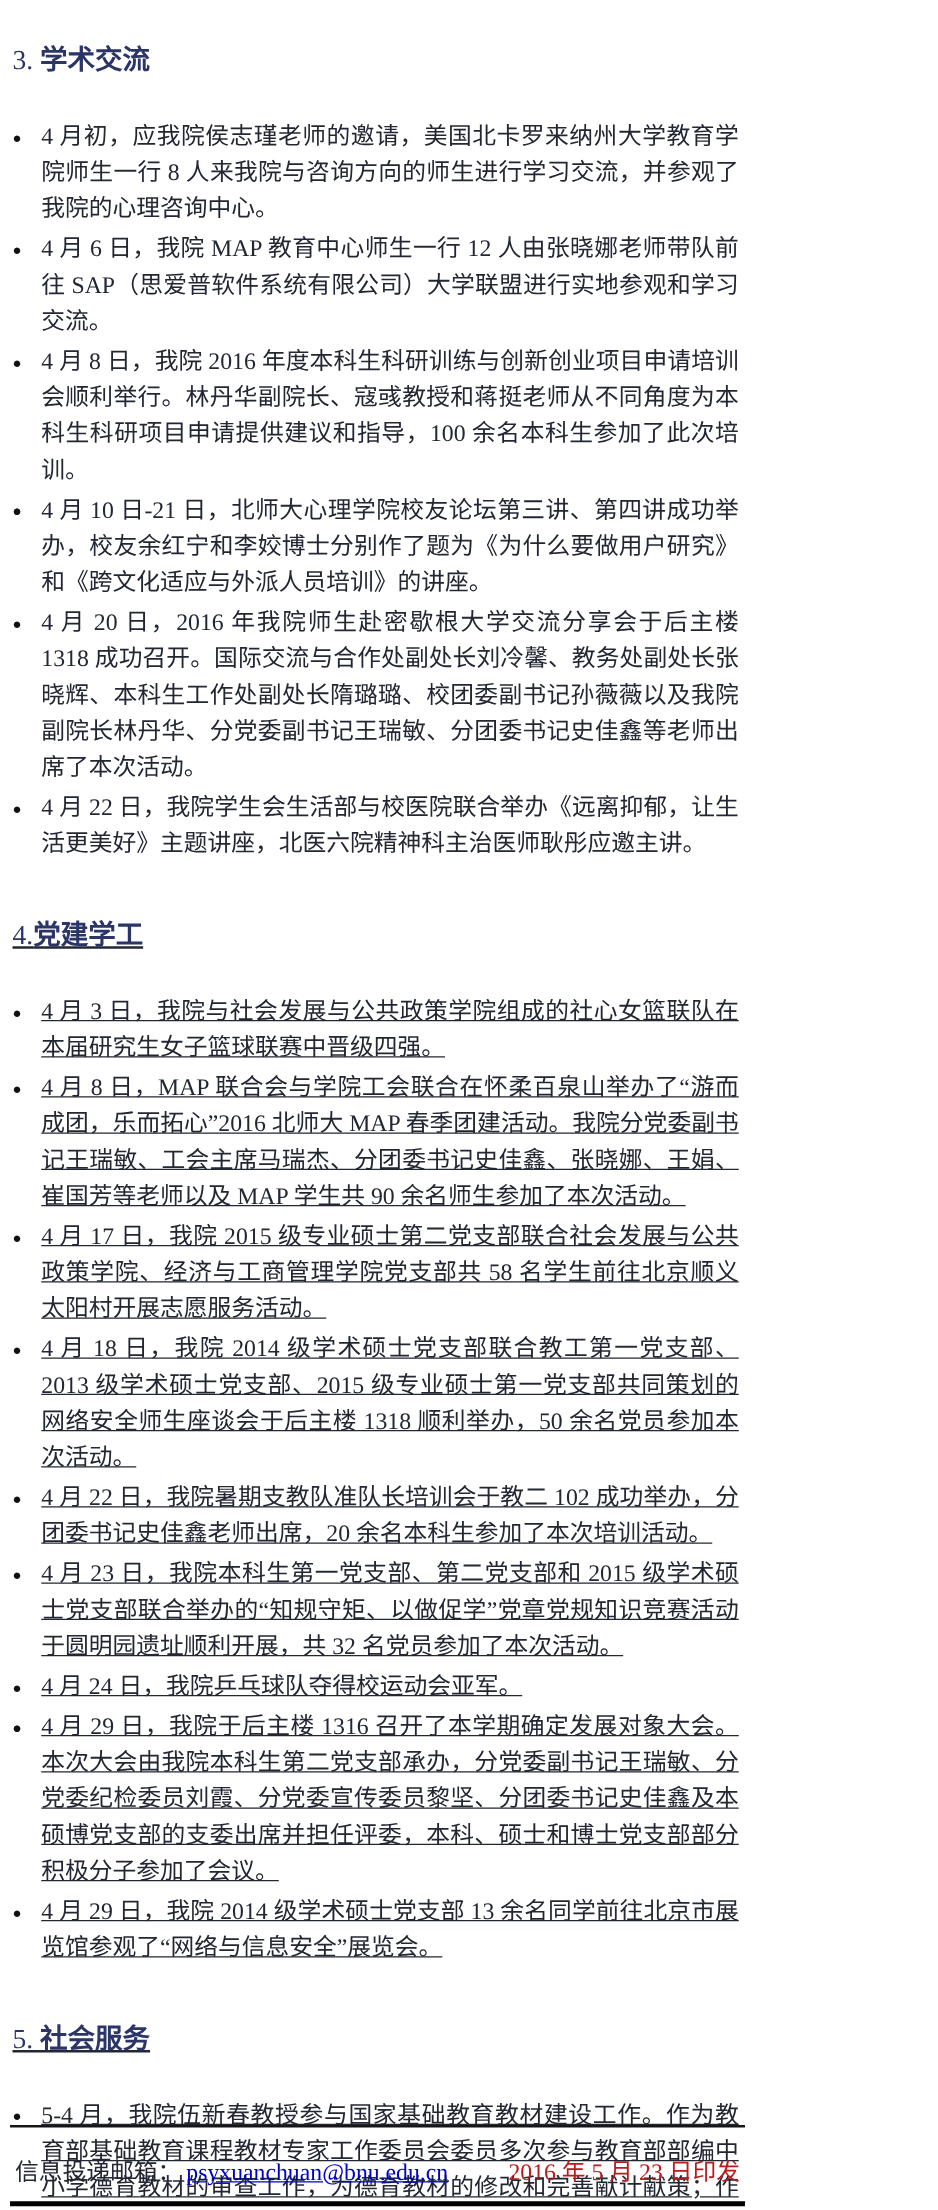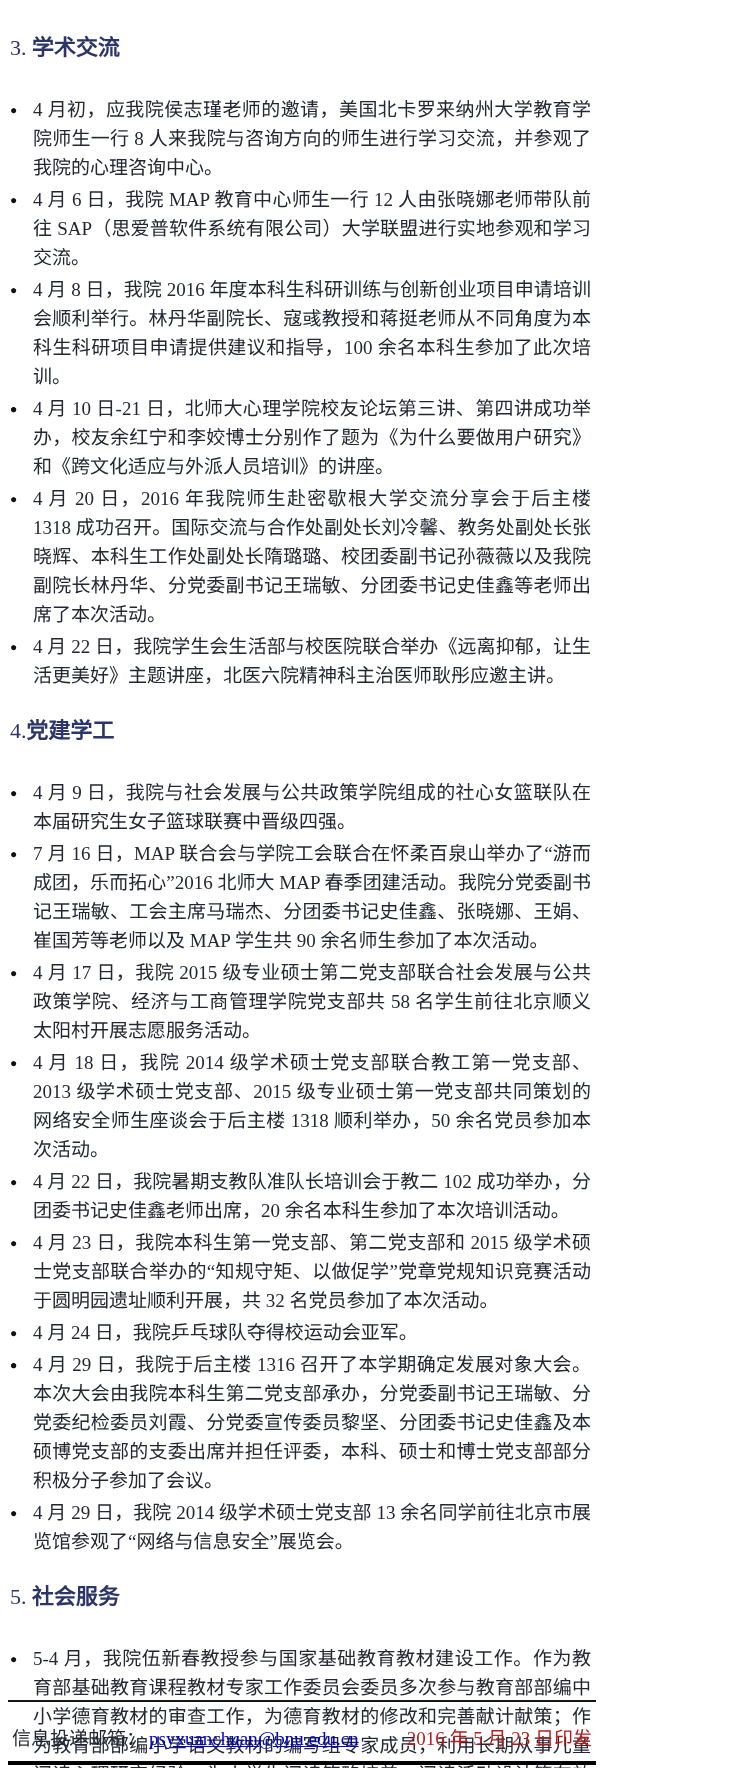--- a/index.html
+++ b/index.html
@@ -8,21 +8,21 @@
     width: 604px;
     height: 1768px;
     box-sizing: border-box;
     background: #ffffff;
     padding: 33px 13px 0 10px;
     overflow: hidden;
     font-family: "Liberation Serif", "DejaVu Serif", serif;
     color: var(--text-color, #232733);
     font-size: 19px;
   }
-  .section + .section { margin-top: 26px; }
+  .section + .section { margin-top: 43px; text-decoration: underline; }
   .section-heading {
     margin: 0 0 32px 0;
     font-size: 22px;
     line-height: 30px;
     font-weight: bold;
     color: var(--heading-color, #2b3568);
     font-family: "Liberation Sans", "DejaVu Sans", sans-serif;
   }
   .section-number {
     font-family: "Liberation Serif", "DejaVu Serif", serif;
@@ -85,22 +85,22 @@
           <li><span class="bullet">●</span><span class="item-text">4 月 8 日，我院 2016 年度本科生科研训练与创新创业项目申请培训会顺利举行。林丹华副院长、寇彧教授和蒋挺老师从不同角度为本科生科研项目申请提供建议和指导，100 余名本科生参加了此次培训。</span></li>
           <li><span class="bullet">●</span></li>
           <li><span class="bullet">●</span><span class="item-text">4 月 10 日-21 日，北师大心理学院校友论坛第三讲、第四讲成功举办，校友余红宁和李姣博士分别作了题为《为什么要做用户研究》和《跨文化适应与外派人员培训》的讲座。</span></li>
           <li><span class="bullet">●</span><span class="item-text">4 月 20 日，2016 年我院师生赴密歇根大学交流分享会于后主楼 1318 成功召开。国际交流与合作处副处长刘冷馨、教务处副处长张晓辉、本科生工作处副处长隋璐璐、校团委副书记孙薇薇以及我院副院长林丹华、分党委副书记王瑞敏、分团委书记史佳鑫等老师出席了本次活动。</span></li>
           <li><span class="bullet">●</span><span class="item-text">4 月 22 日，我院学生会生活部与校医院联合举办《远离抑郁，让生活更美好》主题讲座，北医六院精神科主治医师耿彤应邀主讲。</span></li>
         </ul>
       </section>
       <section class="section">
         <h2 class="section-heading"><span class="section-number">4.</span><span class="section-title">党建学工</span></h2>
         <ul class="bullets">
-          <li><span class="bullet">●</span><span class="item-text">4 月 9 日，我院与社会发展与公共政策学院组成的社心女篮联队在本届研究生女子篮球联赛中晋级四强。</span></li>
-          <li><span class="bullet">●</span><span class="item-text">7 月 16 日，MAP 联合会与学院工会联合在怀柔百泉山举办了“游而成团，乐而拓心”2016 北师大 MAP 春季团建活动。我院分党委副书记王瑞敏、工会主席马瑞杰、分团委书记史佳鑫、张晓娜、王娟、崔国芳等老师以及 MAP 学生共 90 余名师生参加了本次活动。</span></li>
+          <li><span class="bullet">●</span><span class="item-text">4 月 3 日，我院与社会发展与公共政策学院组成的社心女篮联队在本届研究生女子篮球联赛中晋级四强。</span></li>
+          <li><span class="bullet">●</span><span class="item-text">4 月 8 日，MAP 联合会与学院工会联合在怀柔百泉山举办了“游而成团，乐而拓心”2016 北师大 MAP 春季团建活动。我院分党委副书记王瑞敏、工会主席马瑞杰、分团委书记史佳鑫、张晓娜、王娟、崔国芳等老师以及 MAP 学生共 90 余名师生参加了本次活动。</span></li>
           <li><span class="bullet">●</span><span class="item-text">4 月 17 日，我院 2015 级专业硕士第二党支部联合社会发展与公共政策学院、经济与工商管理学院党支部共 58 名学生前往北京顺义太阳村开展志愿服务活动。</span></li>
           <li><span class="bullet">●</span><span class="item-text">4 月 18 日，我院 2014 级学术硕士党支部联合教工第一党支部、2013 级学术硕士党支部、2015 级专业硕士第一党支部共同策划的网络安全师生座谈会于后主楼 1318 顺利举办，50 余名党员参加本次活动。</span></li>
           <li><span class="bullet">●</span><span class="item-text">4 月 22 日，我院暑期支教队准队长培训会于教二 102 成功举办，分团委书记史佳鑫老师出席，20 余名本科生参加了本次培训活动。</span></li>
           <li><span class="bullet">●</span><span class="item-text">4 月 23 日，我院本科生第一党支部、第二党支部和 2015 级学术硕士党支部联合举办的“知规守矩、以做促学”党章党规知识竞赛活动于圆明园遗址顺利开展，共 32 名党员参加了本次活动。</span></li>
           <li><span class="bullet">●</span><span class="item-text">4 月 24 日，我院乒乓球队夺得校运动会亚军。</span></li>
           <li><span class="bullet">●</span></li>
           <li><span class="bullet">●</span><span class="item-text">4 月 29 日，我院于后主楼 1316 召开了本学期确定发展对象大会。本次大会由我院本科生第二党支部承办，分党委副书记王瑞敏、分党委纪检委员刘霞、分党委宣传委员黎坚、分团委书记史佳鑫及本硕博党支部的支委出席并担任评委，本科、硕士和博士党支部部分积极分子参加了会议。</span></li>
           <li><span class="bullet">●</span><span class="item-text">4 月 29 日，我院 2014 级学术硕士党支部 13 余名同学前往北京市展览馆参观了“网络与信息安全”展览会。</span></li>
         </ul>
       </section>

